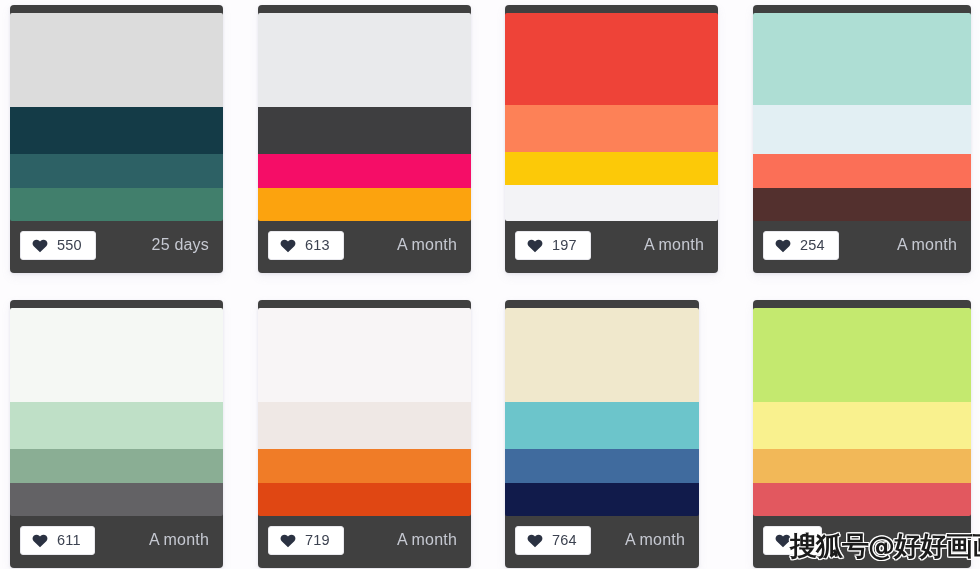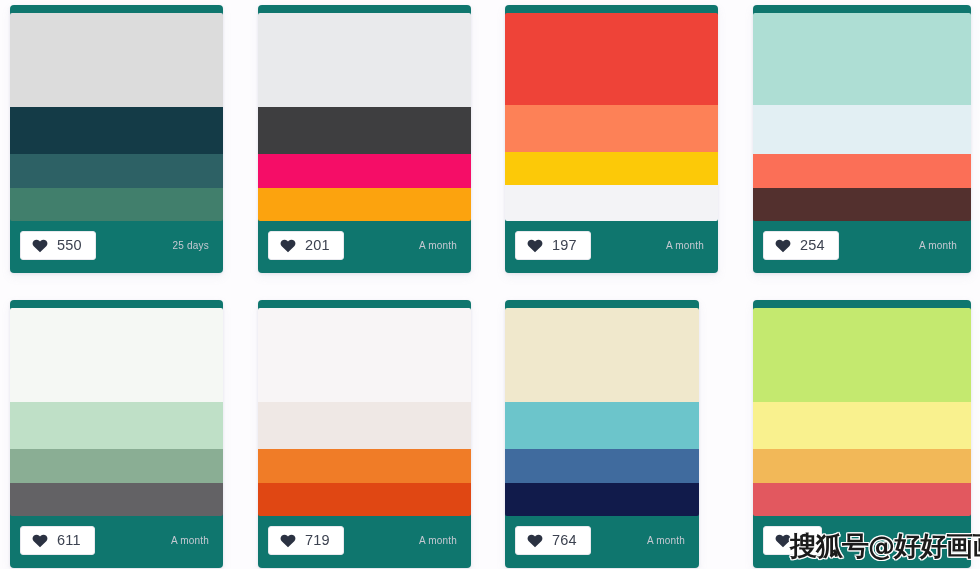--- a/index.html
+++ b/index.html
@@ -14,21 +14,21 @@
 
   #grid {
     position: relative;
     width: 980px;
     height: 569px;
     background: #fdfcfe;
   }
 
   .card {
     position: absolute;
-    background: #0f766e;
+    background: #404040;
     border-radius: 4px;
     box-shadow: 0 1px 3px rgba(150,150,170,0.18), 0 4px 10px rgba(150,150,180,0.10);
     box-sizing: border-box;
     overflow: hidden;
   }
 
   .swatch-stack {
     position: absolute;
     left: 0;
     right: 0;
@@ -81,21 +81,21 @@
   .heart-icon svg { display: block; }
 
   .like-count {
     font-size: 14.5px;
     color: #3c4250;
     line-height: 1;
     letter-spacing: 0.2px;
   }
 
   .age-label {
-    font-size: 10px;
+    font-size: 16px;
     color: #c6c9d2;
     letter-spacing: 0.2px;
     white-space: nowrap;
   }
 
   
   #watermark {
     position: absolute;
     left: 790px;
     top: 528px;
@@ -149,21 +149,21 @@
         <div class="band" title="#f50d67" style="background: rgb(245, 13, 103); height: 16.1%;"></div>
         <div class="band" title="#fca30e" style="background: rgb(252, 163, 14); height: 16.1%;"></div>
       </div>
       <div class="card-footer">
         <div class="like-pill">
           <span class="heart-icon">
             <svg viewBox="0 0 24 22" width="16" height="15" aria-hidden="true">
               <path fill="currentColor" d="M12 21.3 2.6 12.2C.3 9.9.3 6.2 2.6 4c2.3-2.3 6-2.3 8.3 0l1.1 1.1L13.1 4c2.3-2.3 6-2.3 8.3 0 2.3 2.3 2.3 5.9 0 8.2L12 21.3z"></path>
             </svg>
           </span>
-          <span class="like-count">201</span>
+          <span class="like-count">613</span>
         </div>
         <span class="age-label">A month</span>
       </div>
     </div>
     <div class="card" style="left: 505px; top: 5px; width: 213px; height: 268px;">
       <div class="swatch-stack">
         <div class="band" title="#ee4338" style="background: rgb(238, 67, 56); height: 44%;"></div>
         <div class="band" title="#fd8157" style="background: rgb(253, 129, 87); height: 22.6%;"></div>
         <div class="band" title="#fcc908" style="background: rgb(252, 201, 8); height: 16.1%;"></div>
         <div class="band" title="#f3f3f6" style="background: rgb(243, 243, 246); height: 17.3%;"></div>

